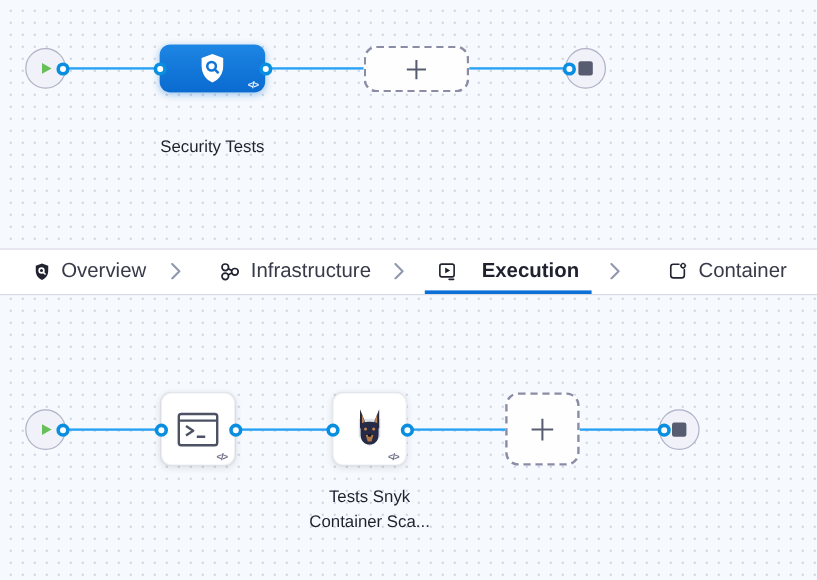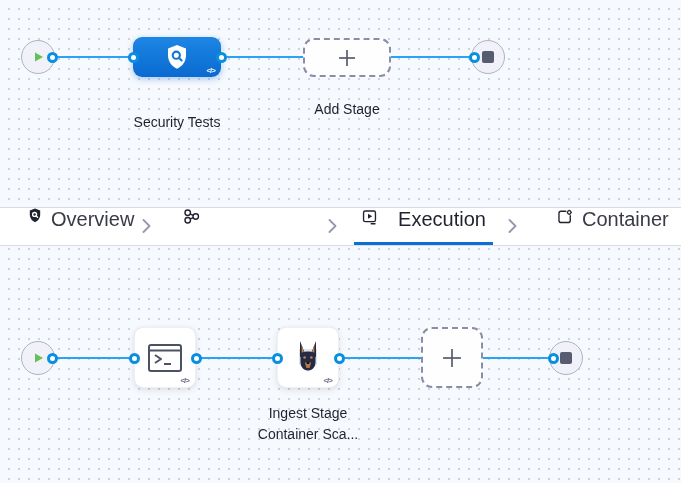--- a/index.html
+++ b/index.html
@@ -38,23 +38,23 @@
                 font-weight:700; letter-spacing:-1px; line-height:1; }
   .code-badge.on-blue  { color:#eaf3fd; }
   .code-badge.on-white { color:#70738a; }
 
   .node-label { position:absolute; text-align:center; font-size:14px; line-height:21px;
                 color:#1f222e; }
 
   
   #tabbar { position:absolute; left:0; top:207px; width:681px; height:39px;
             background:#ffffff; border-top:1px solid #d8dae4; border-bottom:1px solid #d8dae4; }
-  .tab-item { position:absolute; top:0; height:36px; display:flex; align-items:flex-start;
-              gap:9px; font-size:20px; color:#383a48; cursor:pointer; }
-  .tab-item.active { justify-content:center; font-weight:400; color:#1f222e;gap:20px; }
+  .tab-item { position:absolute; top:0; height:36px; display:flex; align-items:center;
+              gap:9px; font-size:17px; color:#383a48; cursor:pointer; }
+  .tab-item.active { justify-content:center; font-weight:700; color:#1f222e;gap:20px; }
   .chevron-sep { position:absolute; top:0; height:36px; display:flex; align-items:center;
                  color:#9298ad; }
   #tab-underline { position:absolute; left:354px; bottom:0; width:139px; height:3px;
                    background:#0b6fd8; }
 
   svg { display:block; }
 </style>
 </head>
 <body>
 
@@ -89,21 +89,20 @@
   <div class="circle-btn" style="left:471px; top:40px;">
     <div class="stop-square"></div>
   </div>
 
   <div class="conn-dot" style="left:46.5px; top:51.5px;"></div>
   <div class="conn-dot" style="left:127.5px; top:51.5px;"></div>
   <div class="conn-dot" style="left:215.5px; top:51.5px;"></div>
   <div class="conn-dot" style="left:468.5px; top:51.5px;"></div>
 
   <div class="node-label" style="left:113px; top:112px; width:128px;">Security Tests</div>
-  <div class="node-label" style="left:287px; top:99px; width:120px;">Add Stage</div>
 
   <div id="tabbar">
 
     <div class="tab-item" style="left:28px;">
       <svg width="14" height="15" viewBox="0 0 24 26">
         <path d="M12 1 L21 4.4 V11 C21 17.6 17.2 22.6 12 24.7 C6.8 22.6 3 17.6 3 11 V4.4 Z" fill="#20222f"></path>
         <circle cx="11.3" cy="11.2" r="3.4" fill="none" stroke="#ffffff" stroke-width="2.4"></circle>
         <line x1="13.9" y1="13.8" x2="16.4" y2="16.2" stroke="#ffffff" stroke-width="2.4" stroke-linecap="round"></line>
       </svg>
       <span>Overview</span>
@@ -116,20 +115,21 @@
     </div>
 
     <div class="tab-item" style="left:183px;">
       <svg width="17" height="17" viewBox="0 0 18 18">
         <circle cx="5" cy="5" r="2.9" fill="none" stroke="#20222f" stroke-width="1.5"></circle>
         <circle cx="5" cy="13" r="2.9" fill="none" stroke="#20222f" stroke-width="1.5"></circle>
         <circle cx="13.5" cy="9" r="2.9" fill="none" stroke="#20222f" stroke-width="1.5"></circle>
         <line x1="7.4" y1="6.2" x2="10.8" y2="7.9" stroke="#20222f" stroke-width="1.5"></line>
         <line x1="7.4" y1="11.8" x2="10.8" y2="10.1" stroke="#20222f" stroke-width="1.5"></line>
       </svg>
+      <span>Infrastructure</span>
     </div>
 
     <div class="chevron-sep" style="left:328px;">
       <svg width="9" height="14" viewBox="0 0 9 14">
           <path d="M1.5 1 L7.5 7 L1.5 13" fill="none" stroke="#9298ad" stroke-width="1.8" stroke-linecap="round" stroke-linejoin="round"></path>
         </svg>
     </div>
 
     <div class="tab-item active" style="left:354px; width:139px;">
       <svg width="17" height="18" viewBox="0 0 20 20">
@@ -209,15 +209,15 @@
     <div class="stop-square"></div>
   </div>
 
   <div class="conn-dot" style="left:46.5px; top:352.5px;"></div>
   <div class="conn-dot" style="left:128.5px; top:352.5px;"></div>
   <div class="conn-dot" style="left:190.5px; top:352.5px;"></div>
   <div class="conn-dot" style="left:271.5px; top:352.5px;"></div>
   <div class="conn-dot" style="left:333.5px; top:352.5px;"></div>
   <div class="conn-dot" style="left:547.5px; top:352.5px;"></div>
 
-  <div class="node-label" style="left:243px; top:403px; width:130px;">Ingest Stage Container Sca...</div>
+  <div class="node-label" style="left:243px; top:403px; width:130px;">Tests Snyk Container Sca...</div>
 
 </div>
 
 </body></html>

